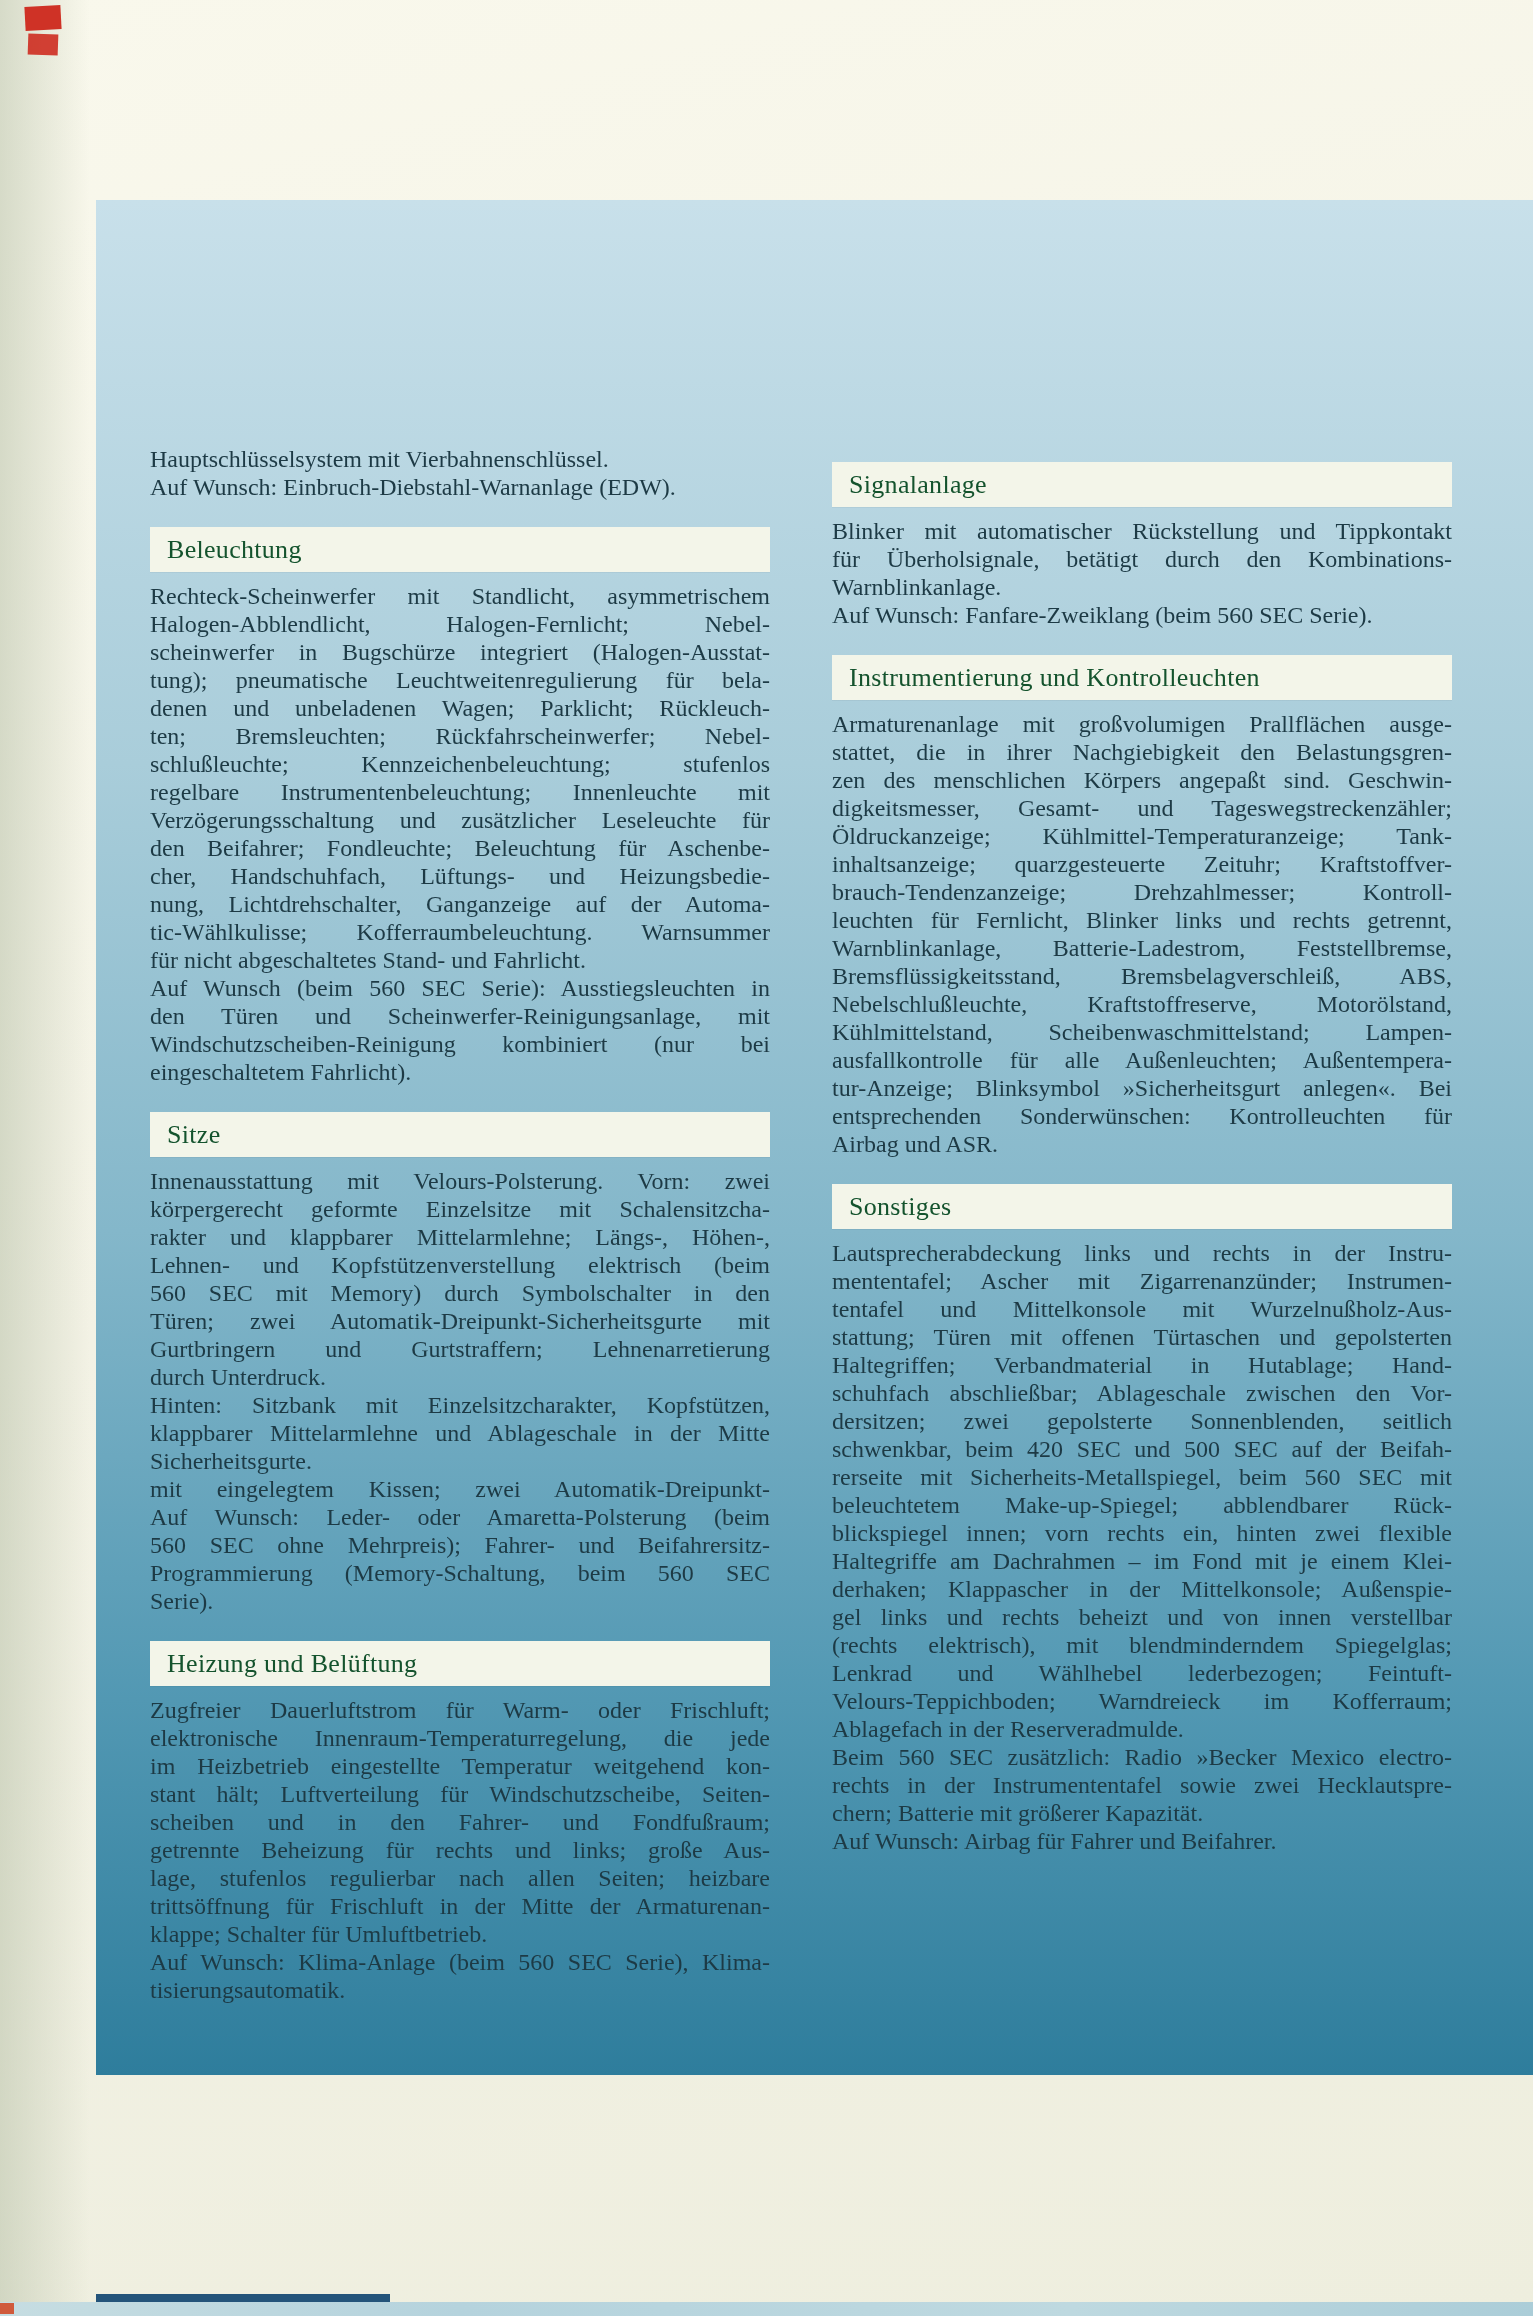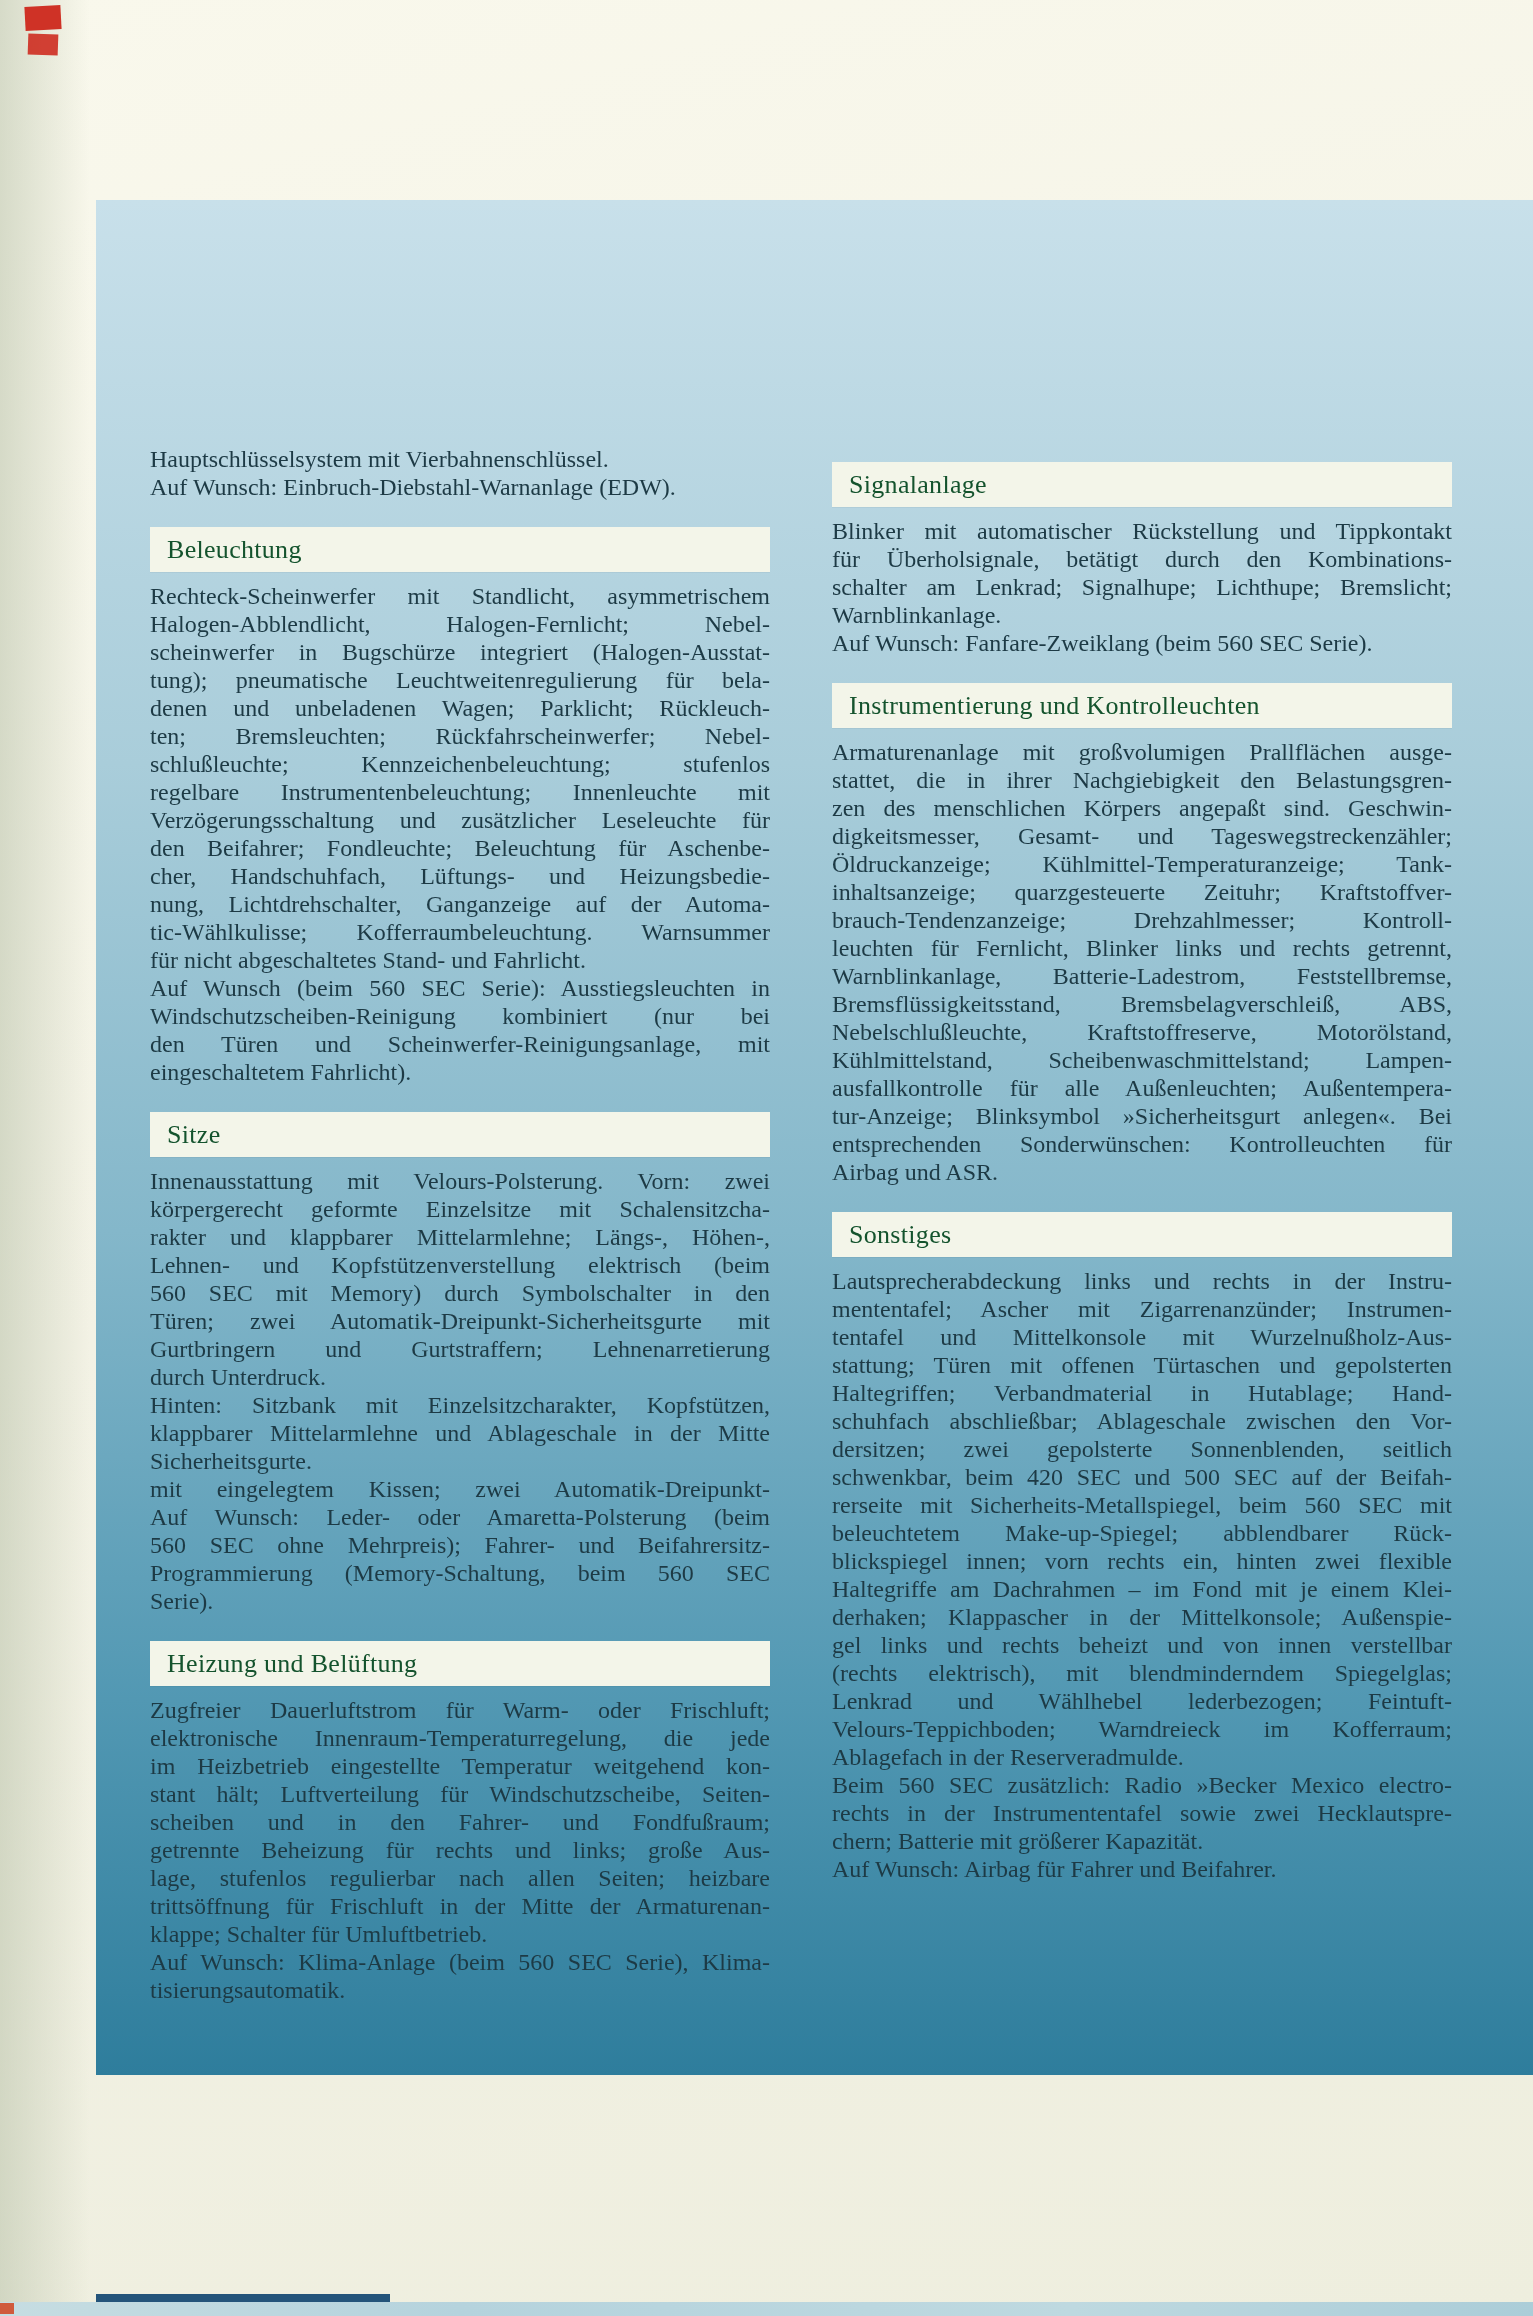--- a/index.html
+++ b/index.html
@@ -65,22 +65,22 @@
           <div class="tl">regelbare Instrumentenbeleuchtung; Innenleuchte mit</div>
           <div class="tl">Verzögerungsschaltung und zusätzlicher Leseleuchte für</div>
           <div class="tl">den Beifahrer; Fondleuchte; Beleuchtung für Aschenbe-</div>
           <div class="tl">cher, Handschuhfach, Lüftungs- und Heizungsbedie-</div>
           <div class="tl">nung, Lichtdrehschalter, Ganganzeige auf der Automa-</div>
           <div class="tl">tic-Wählkulisse; Kofferraumbeleuchtung. Warnsummer</div>
           <div class="tl tl-last">für nicht abgeschaltetes Stand- und Fahrlicht.</div>
         </div>
         <div class="para">
           <div class="tl">Auf Wunsch (beim 560 SEC Serie): Ausstiegsleuchten in</div>
+          <div class="tl">den Türen und Scheinwerfer-Reinigungsanlage, mit</div>
           <div class="tl">Windschutzscheiben-Reinigung kombiniert (nur bei</div>
-          <div class="tl">den Türen und Scheinwerfer-Reinigungsanlage, mit</div>
           <div class="tl tl-last">eingeschaltetem Fahrlicht).</div>
         </div>
         <div class="section-bar">
           <span class="section-title">Sitze</span>
         </div>
         <div class="para">
           <div class="tl">Innenausstattung mit Velours-Polsterung. Vorn: zwei</div>
           <div class="tl">körpergerecht geformte Einzelsitze mit Schalensitzcha-</div>
           <div class="tl">rakter und klappbarer Mittelarmlehne; Längs-, Höhen-,</div>
           <div class="tl">Lehnen- und Kopfstützenverstellung elektrisch (beim</div>
@@ -120,21 +120,20 @@
           <div class="tl tl-last">tisierungsautomatik.</div>
         </div>
       </div>
     <div class="col col-right">
         <div class="section-bar">
           <span class="section-title">Signalanlage</span>
         </div>
         <div class="para">
           <div class="tl">Blinker mit automatischer Rückstellung und Tippkontakt</div>
           <div class="tl">für Überholsignale, betätigt durch den Kombinations-</div>
-          <div class="tl">schalter am Lenkrad; Signalhupe; Lichthupe; Bremslicht;</div>
           <div class="tl tl-last">Warnblinkanlage.</div>
         </div>
         <div class="para">
           <div class="tl tl-last">Auf Wunsch: Fanfare-Zweiklang (beim 560 SEC Serie).</div>
         </div>
         <div class="section-bar">
           <span class="section-title">Instrumentierung und Kontrolleuchten</span>
         </div>
         <div class="para">
           <div class="tl">Armaturenanlage mit großvolumigen Prallflächen ausge-</div>

